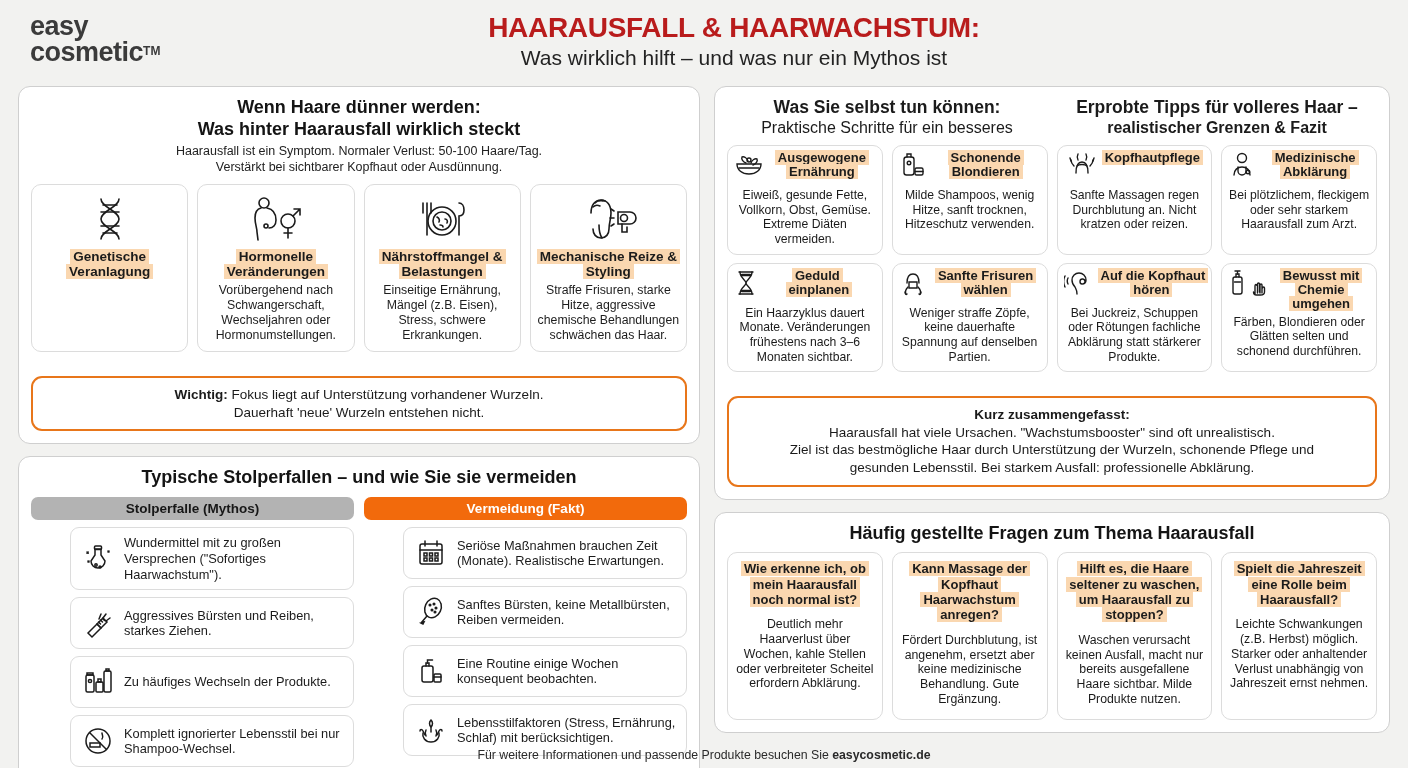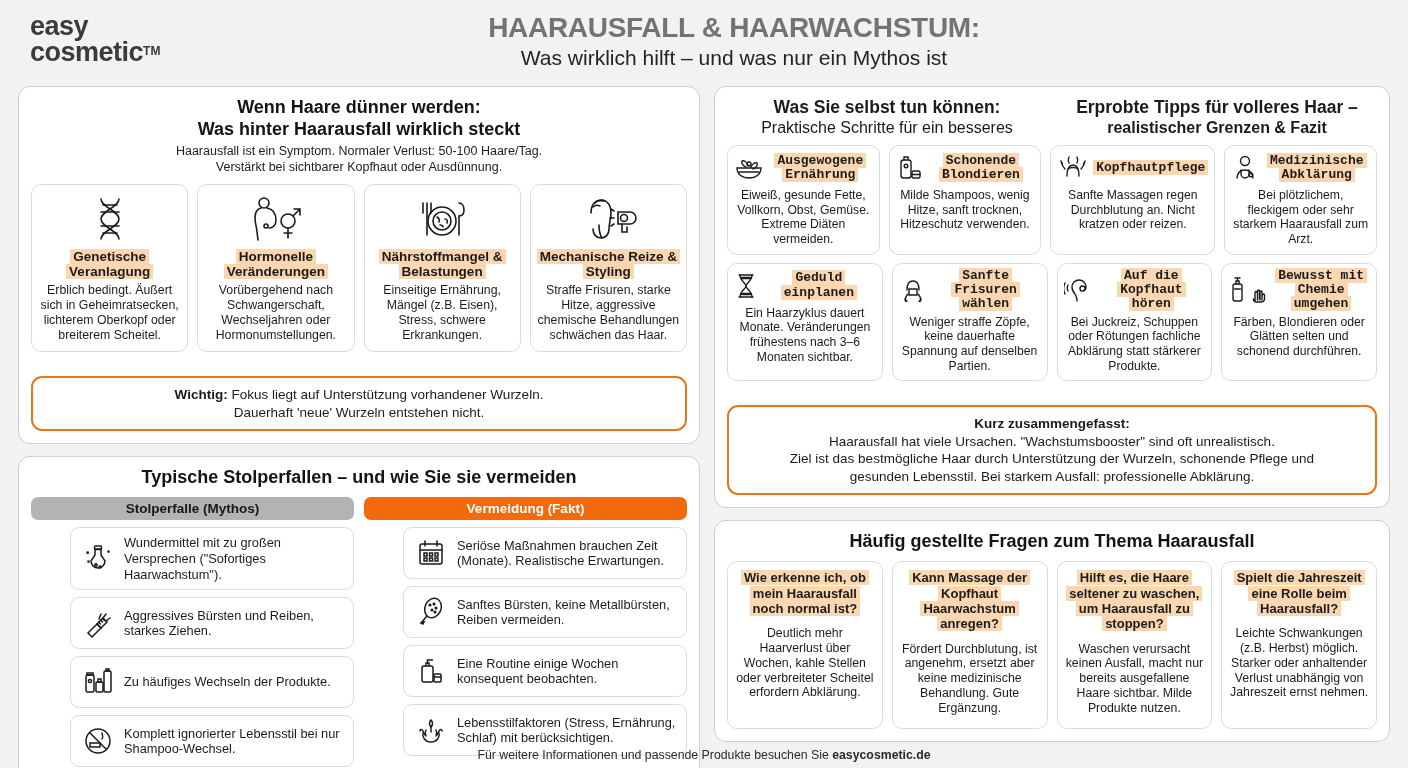--- a/index.html
+++ b/index.html
@@ -12,21 +12,21 @@
   }
   .page { position: relative; width: 1408px; height: 768px; padding: 0; }
 
   
   .header { height: 88px; display: flex; align-items: flex-start; padding: 12px 0 0 0; position: relative; }
   .brand { position: absolute; left: 30px; top: 14px; line-height: 0.95; }
   .brand .l1 { font-size: 27px; font-weight: 700; color: #3b3b3b; letter-spacing: -0.5px; display:block;}
   .brand .l2 { font-size: 27px; font-weight: 700; color: #3b3b3b; letter-spacing: -0.5px; display:inline-block;}
   .brand .tm { font-size: 12px; font-weight: 700; color: #3b3b3b; vertical-align: super; }
   .title-wrap { width: 100%; text-align: center; padding-left: 60px; }
-  .main-title { font-size: 28px; font-weight: 800; letter-spacing: -0.3px; color: #737373; }
+  .main-title { font-size: 28px; font-weight: 800; letter-spacing: -0.3px; color: #b91c1c; }
   .main-sub { font-size: 21px; font-weight: 400; color: #232323; margin-top: 2px; }
 
   
   .cols { position: absolute; top: 86px; left: 18px; right: 18px; display: flex; gap: 14px; }
   .col { display: flex; flex-direction: column; gap: 12px; }
   .col-left { width: 682px; }
   .col-right { width: 676px; }
 
   .panel {
     background: #ffffff;
@@ -86,21 +86,21 @@
   }
   .mt-item .mi { width: 36px; flex: 0 0 36px; display:flex; align-items:center; justify-content:center; }
   .mt-item .mx { font-size: 12.8px; line-height: 1.22; }
 
   
   .tips-row { display: flex; gap: 9px; margin-top: 8px; }
   .tip-card {
     flex: 1; border: 1px solid #dcdcdc; border-radius: 10px; background: #fff;
     padding: 5px 6px 7px 6px; text-align: center; min-height: 96px;
   }
-  .tip-head { display: flex; align-items: center; justify-content: center; gap: 4px; min-height: 34px; font-family: Liberation Mono, monospace; }
+  .tip-head { display: flex; align-items: flex-start; justify-content: center; gap: 4px; min-height: 34px; }
   .tip-head .ti { flex: 0 0 auto; display:flex; align-items:center; }
   .tip-head .tt { font-size: 13px; font-weight: 800; line-height: 1.1; }
   .tip-head .tt span { background: #fad7b0; padding: 0 3px; box-decoration-break: clone; -webkit-box-decoration-break: clone; }
   .tip-body { font-size: 12.2px; line-height: 1.2; margin-top: 3px; }
 
   
   .faq-row { display: flex; gap: 9px; margin-top: 8px; }
   .faq-card {
     flex: 1; border: 1px solid #dcdcdc; border-radius: 10px; background: #fff;
     padding: 8px 7px 9px 7px; text-align: center; min-height: 168px;
@@ -148,21 +148,20 @@
 
           <div class="cause-card">
             <div class="ico">
               <svg width="46" height="48" viewBox="0 0 46 48" fill="none" stroke="#1b1b1b" stroke-width="1.6" stroke-linecap="round">
                 <path d="M14 4c0 8 18 12 18 20s-18 12-18 20"></path>
                 <path d="M32 4c0 8-18 12-18 20s18 12 18 20"></path>
                 <path d="M16 10h14M14 17h18M14 31h18M16 38h14"></path>
               </svg>
             </div>
             <div class="ttl"><span>Genetische Veranlagung</span></div>
-            <div class="bdy">Erblich bedingt. Äußert sich in Geheimratsecken, lichterem Oberkopf oder breiterem Scheitel.</div>
           </div>
 
           <div class="cause-card">
             <div class="ico">
               <svg width="56" height="48" viewBox="0 0 56 48" fill="none" stroke="#1b1b1b" stroke-width="1.6" stroke-linecap="round">
                 <circle cx="16" cy="8" r="5"></circle>
                 <path d="M13 13c-4 1-6 5-6 10 0 6 2 10 2 14l1 8M19 13c5 1 9 5 9 12 0 5-3 8-7 8"></path>
                 <circle cx="18" cy="31" r="2"></circle>
                 <circle cx="40" cy="26" r="7"></circle>
                 <path d="M40 33v10M36 38h8"></path>

